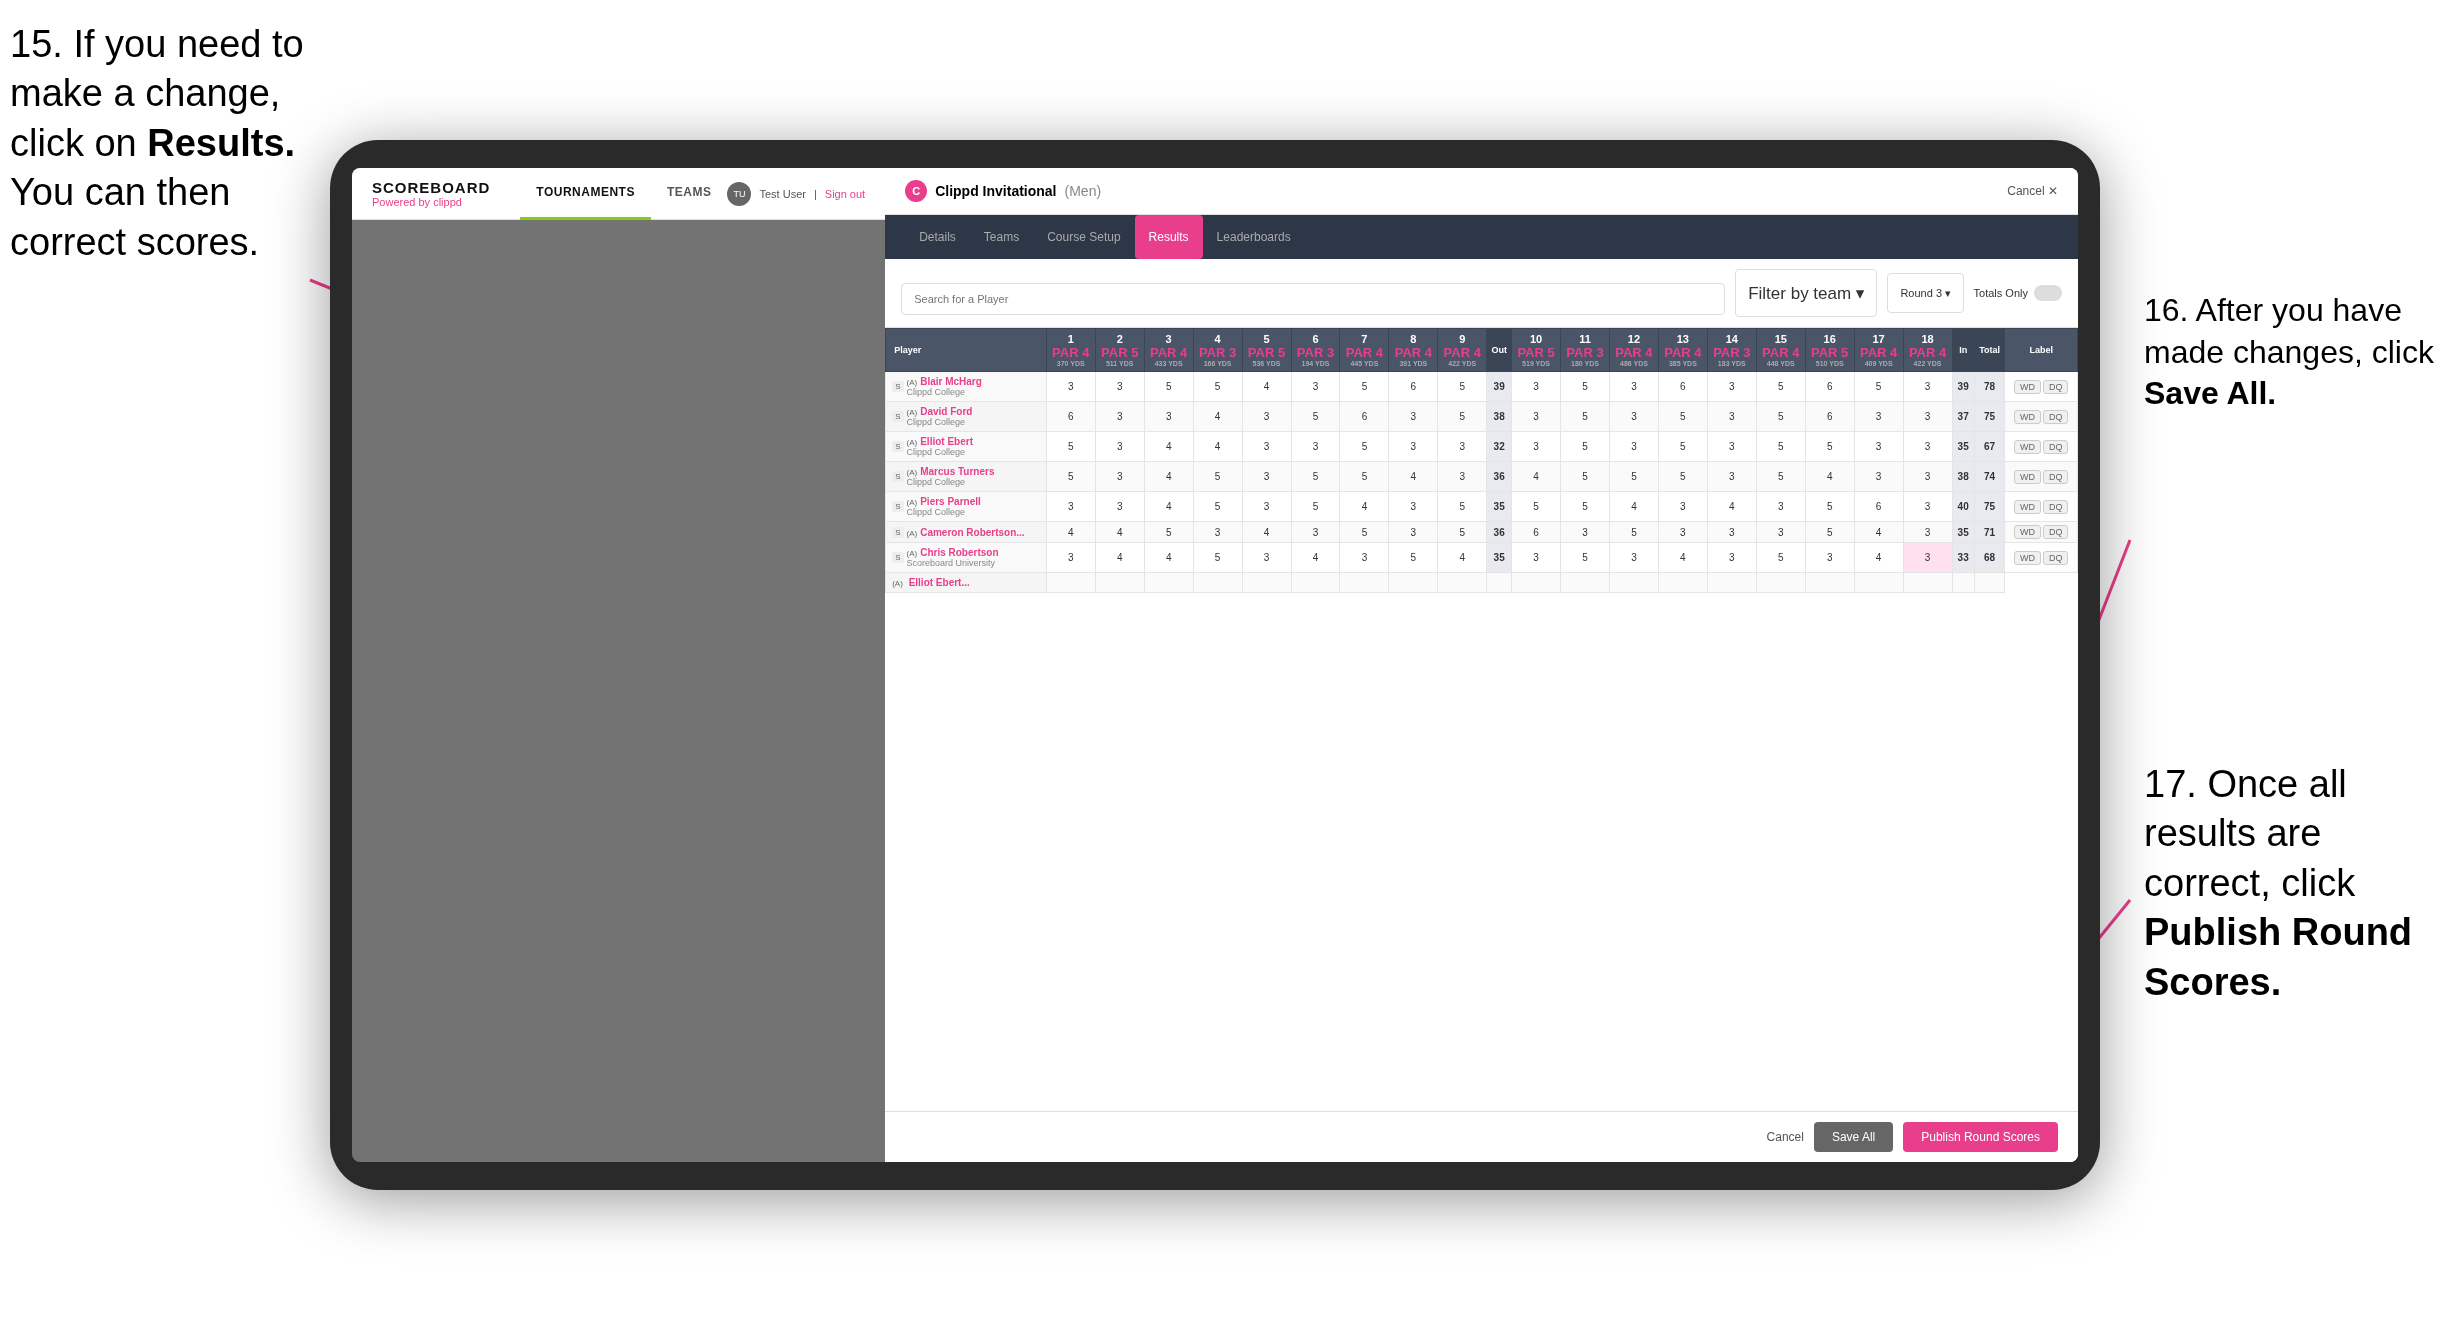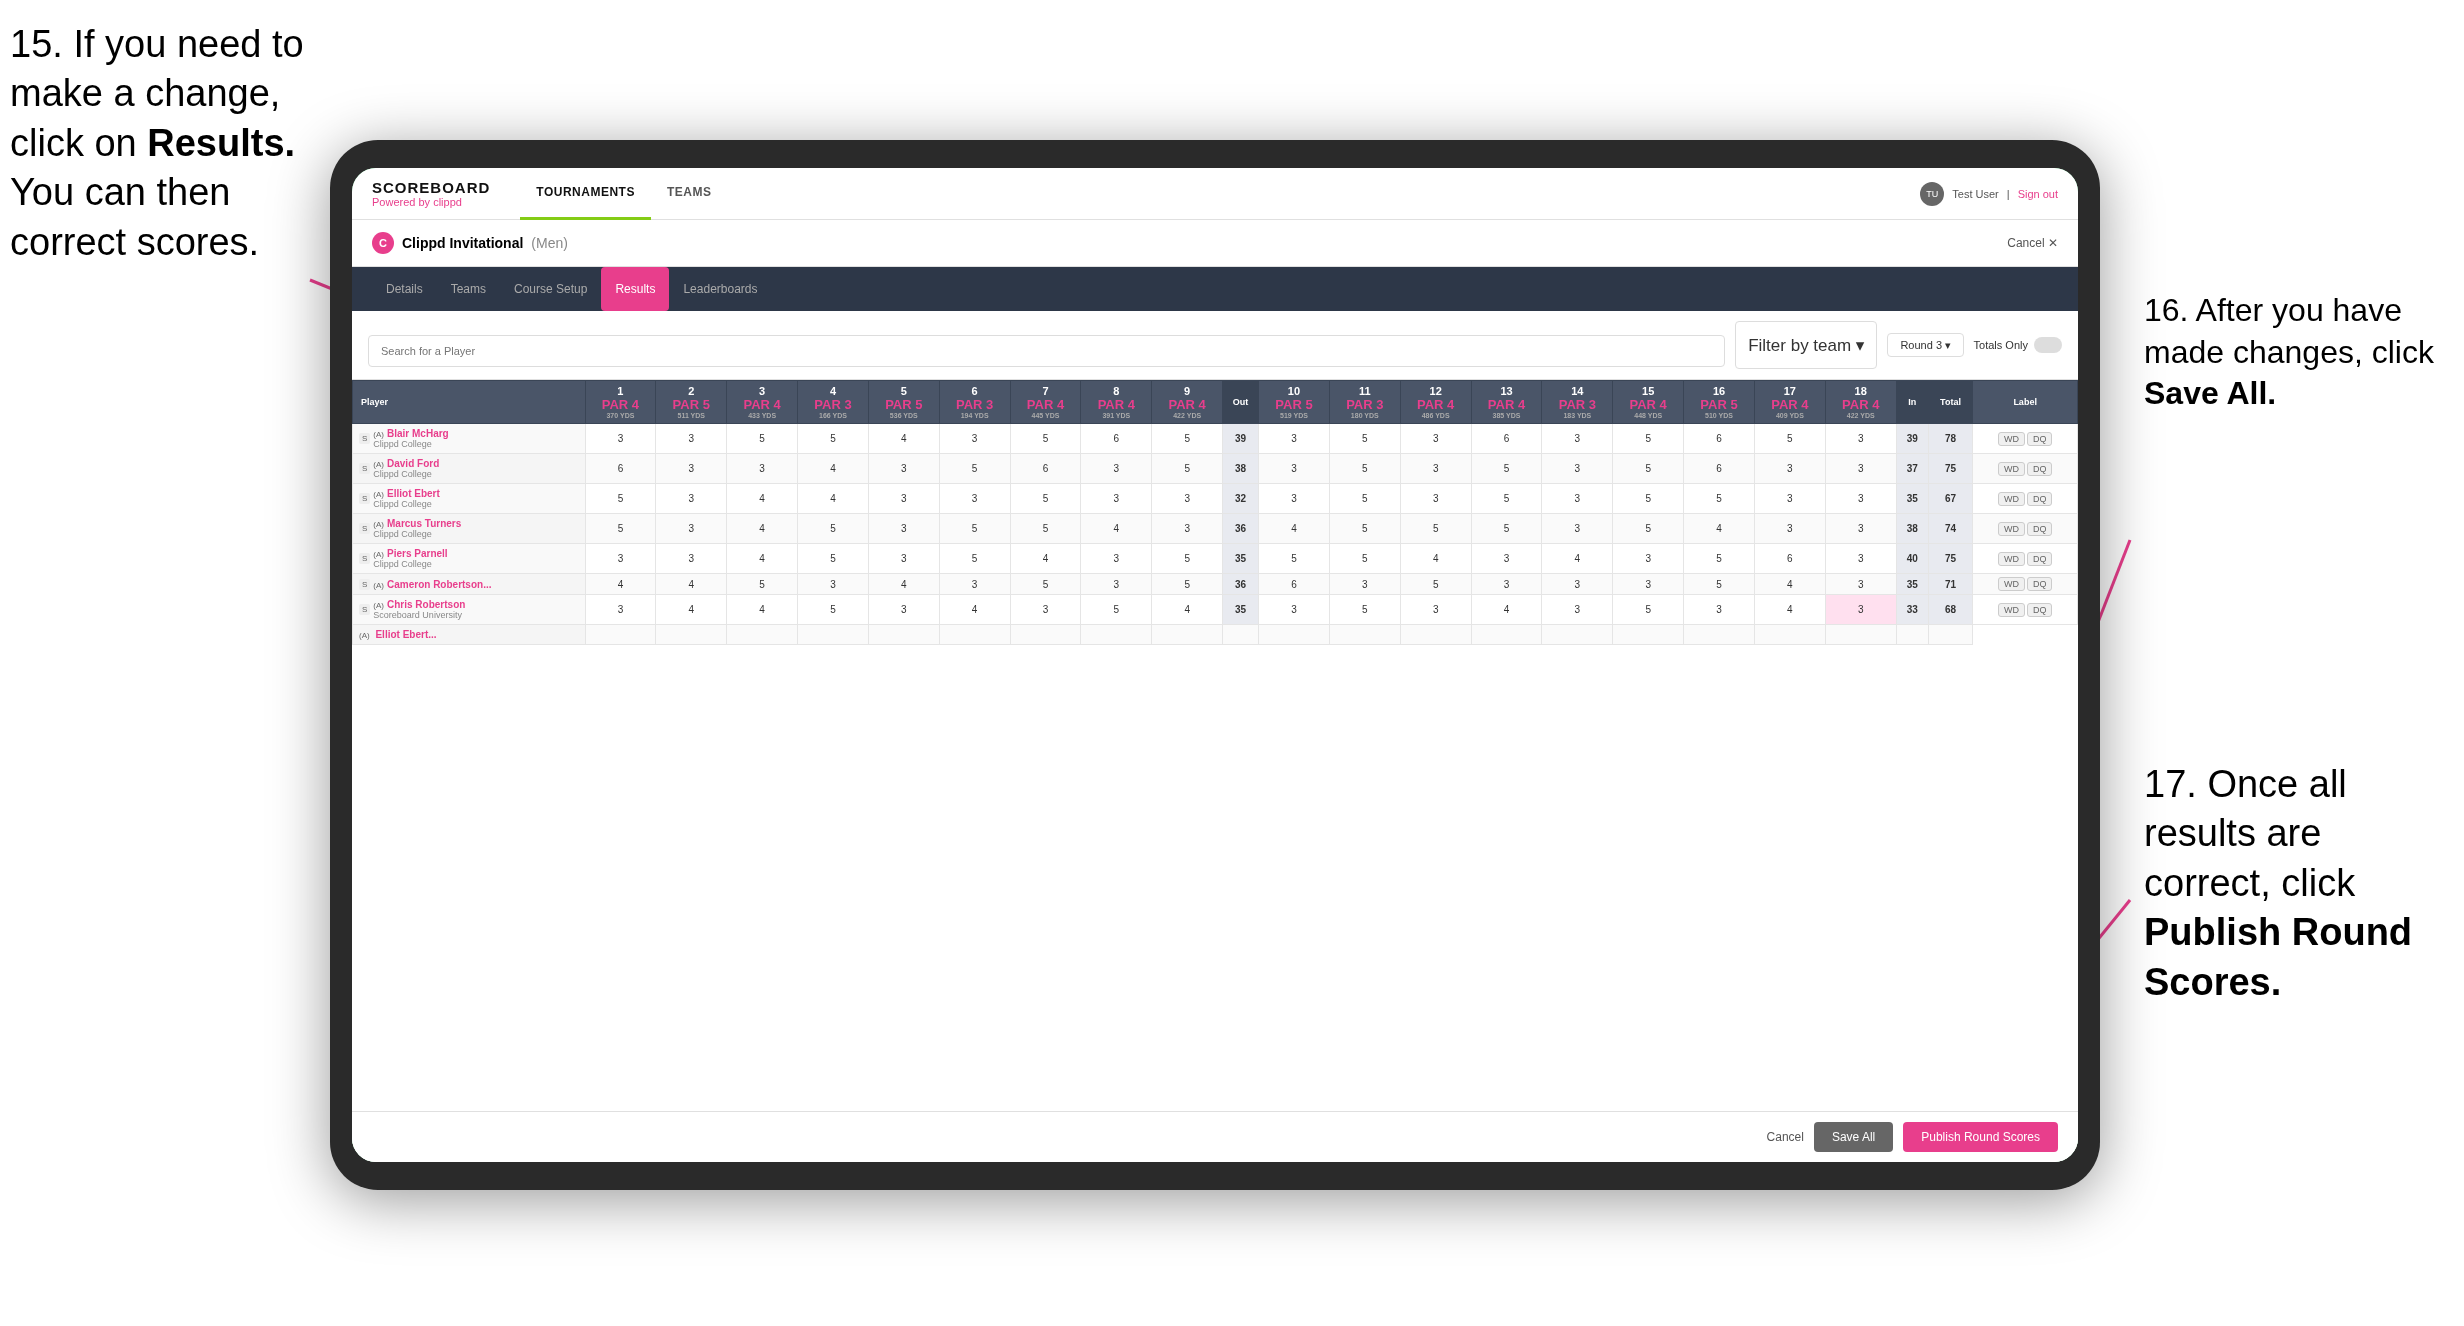--- a/index.html
+++ b/index.html
@@ -65,25 +65,25 @@
       height: 1050px;
       background: #2a2a2a;
       border-radius: 48px;
       box-shadow: 0 10px 60px rgba(0,0,0,0.4);
       padding: 28px 22px;
     }
 
     .tablet-screen {
       width: 100%;
       height: 100%;
-      background: #86efac;
-      border-radius: 24px;
+      background: #737373;
+      border-radius: 8px;
       overflow: hidden;
       display: flex;
-      flex-direction: column;
+      flex-direction: row;
     }
 
     
     .nav-bar {
       background: #fff;
       border-bottom: 1px solid #e0e0e0;
       display: flex;
       align-items: center;
       padding: 0 20px;
       height: 52px;
@@ -243,21 +243,21 @@
       font-size: 17px;
       color: #333;
       background: #fff;
       cursor: pointer;
       display: flex;
       align-items: center;
       gap: 6px;
       white-space: nowrap;
     }
     .round-btn {
-      height: 24px;
+      height: 40px;
       border: 1px solid #ddd;
       border-radius: 4px;
       padding: 0 12px;
       font-size: 11px;
       color: #333;
       background: #fff;
       cursor: pointer;
       display: flex;
       align-items: center;
       gap: 6px;

